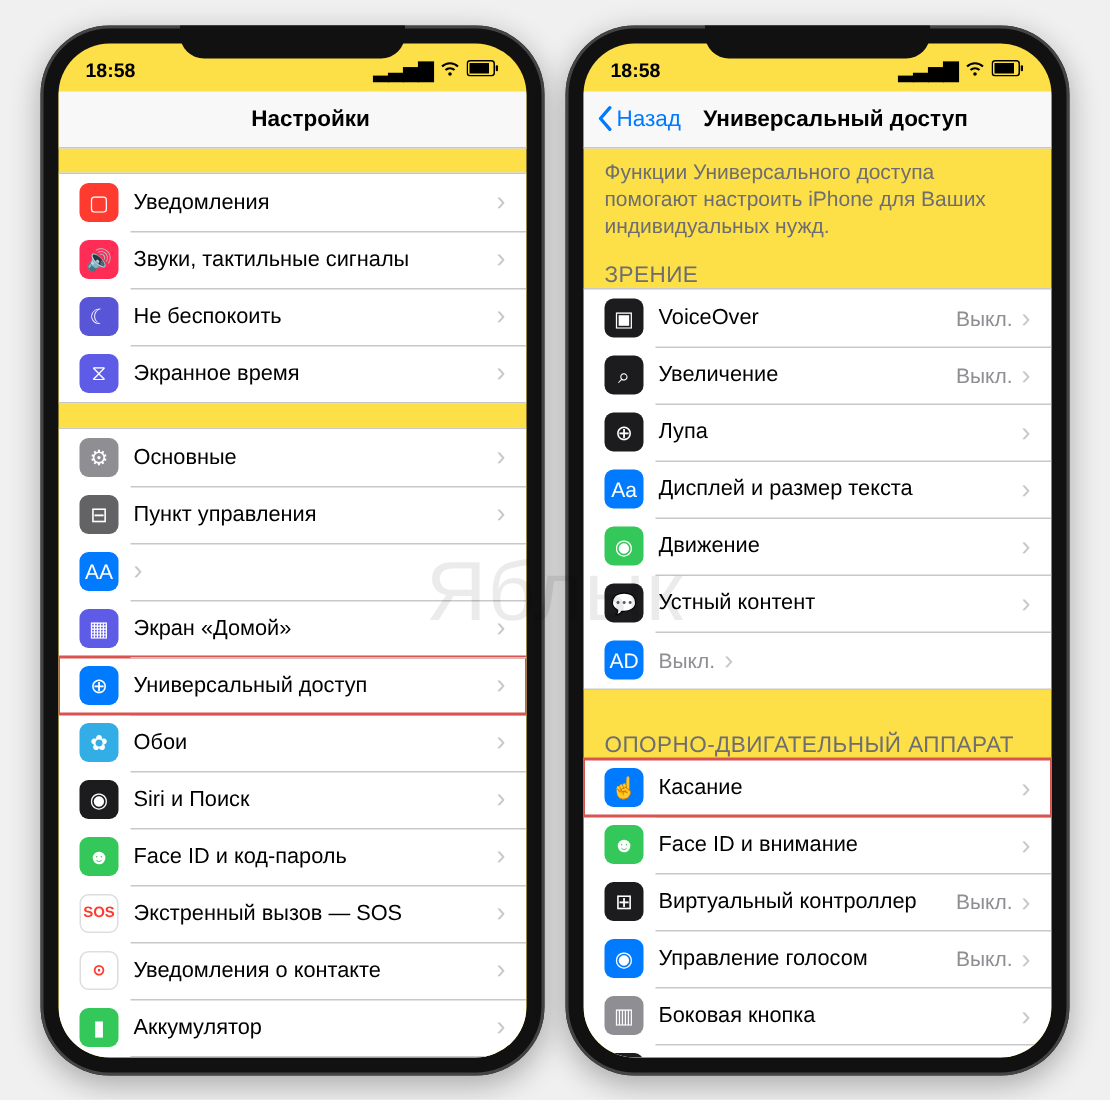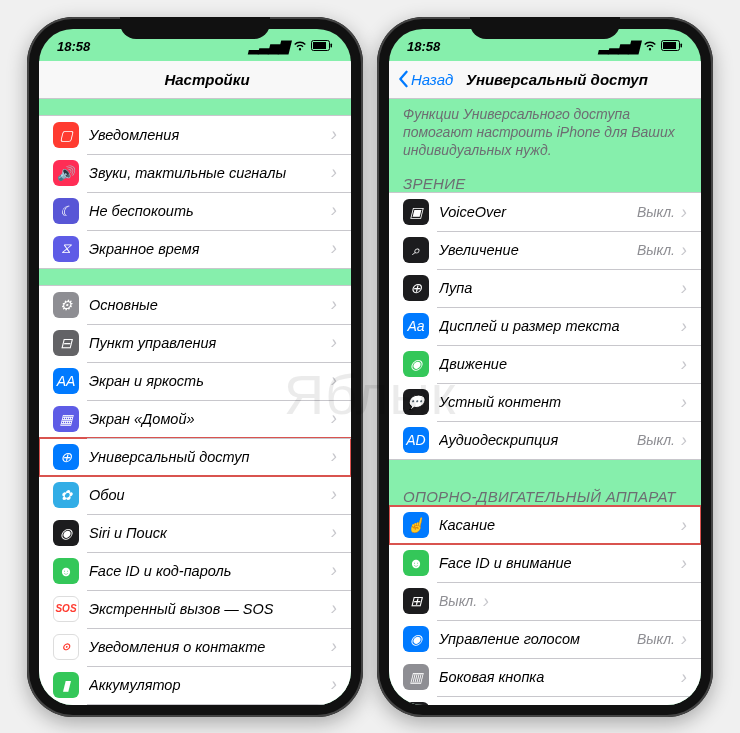--- a/index.html
+++ b/index.html
@@ -29,25 +29,24 @@
     width: 336px;
     height: 700px;
     background: #111;
     border-radius: 46px;
     padding: 12px;
     box-shadow: 0 6px 20px rgba(0,0,0,0.3), inset 0 0 0 2px #444;
     position: relative;
   }
   .screen {
     width: 100%; height: 100%;
-    background: #86efac;
+    background: #fde047;
     border-radius: 34px;
     overflow: hidden;
     position: relative;
-    font-style: italic;
   }
   .notch {
     position: absolute;
     top: 0; left: 50%;
     transform: translateX(-50%);
     width: 150px; height: 22px;
     background: #111;
     border-radius: 0 0 16px 16px;
     z-index: 10;
   }
@@ -203,21 +202,20 @@
             <div class="row-label">Основные</div>
             <div class="chevron">›</div>
           </div>
           <div class="row">
             <div class="icon bg-graydark">⊟</div>
             <div class="row-label">Пункт управления</div>
             <div class="chevron">›</div>
           </div>
           <div class="row">
             <div class="icon bg-blue">AA</div>
-            <div class="row-label">Экран и яркость</div>
             <div class="chevron">›</div>
           </div>
           <div class="row">
             <div class="icon bg-indigo">▦</div>
             <div class="row-label">Экран «Домой»</div>
             <div class="chevron">›</div>
           </div>
           <div class="row highlighted">
             <div class="icon bg-blue">⊕</div>
             <div class="row-label">Универсальный доступ</div>
@@ -320,39 +318,39 @@
             <div class="row-label">Движение</div>
             <div class="chevron">›</div>
           </div>
           <div class="row">
             <div class="icon bg-black">💬</div>
             <div class="row-label">Устный контент</div>
             <div class="chevron">›</div>
           </div>
           <div class="row">
             <div class="icon bg-blue">AD</div>
-            <div class="row-label">Аудиодескрипция</div>
             <div class="row-value">Выкл.</div>
             <div class="chevron">›</div>
           </div>
         </div>
       <div class="group-header">ОПОРНО-ДВИГАТЕЛЬНЫЙ АППАРАТ</div>
       <div class="group" id="right-motor">
           <div class="row highlighted">
             <div class="icon bg-blue">☝</div>
             <div class="row-label">Касание</div>
             <div class="chevron">›</div>
           </div>
           <div class="row">
             <div class="icon bg-green">☻</div>
             <div class="row-label">Face ID и внимание</div>
             <div class="chevron">›</div>
           </div>
           <div class="row">
             <div class="icon bg-black">⊞</div>
+            <div class="row-label">Виртуальный контроллер</div>
             <div class="row-value">Выкл.</div>
             <div class="chevron">›</div>
           </div>
           <div class="row">
             <div class="icon bg-blue">◉</div>
             <div class="row-label">Управление голосом</div>
             <div class="row-value">Выкл.</div>
             <div class="chevron">›</div>
           </div>
           <div class="row">

